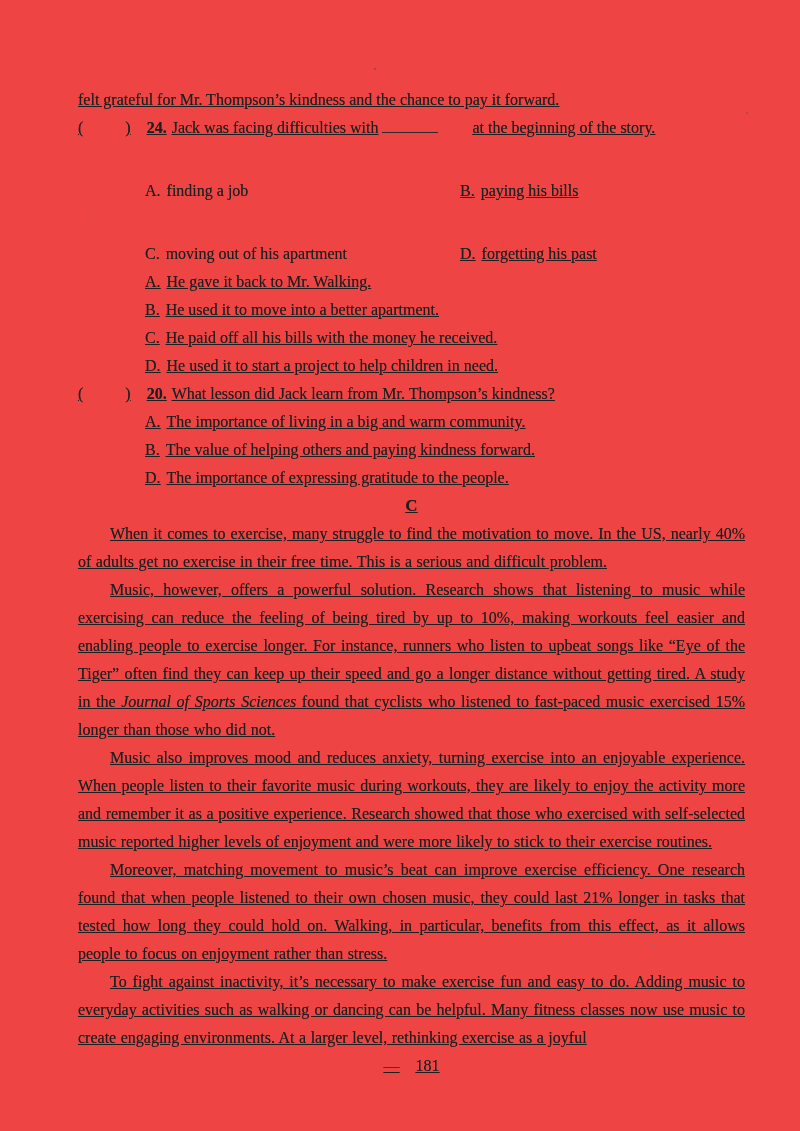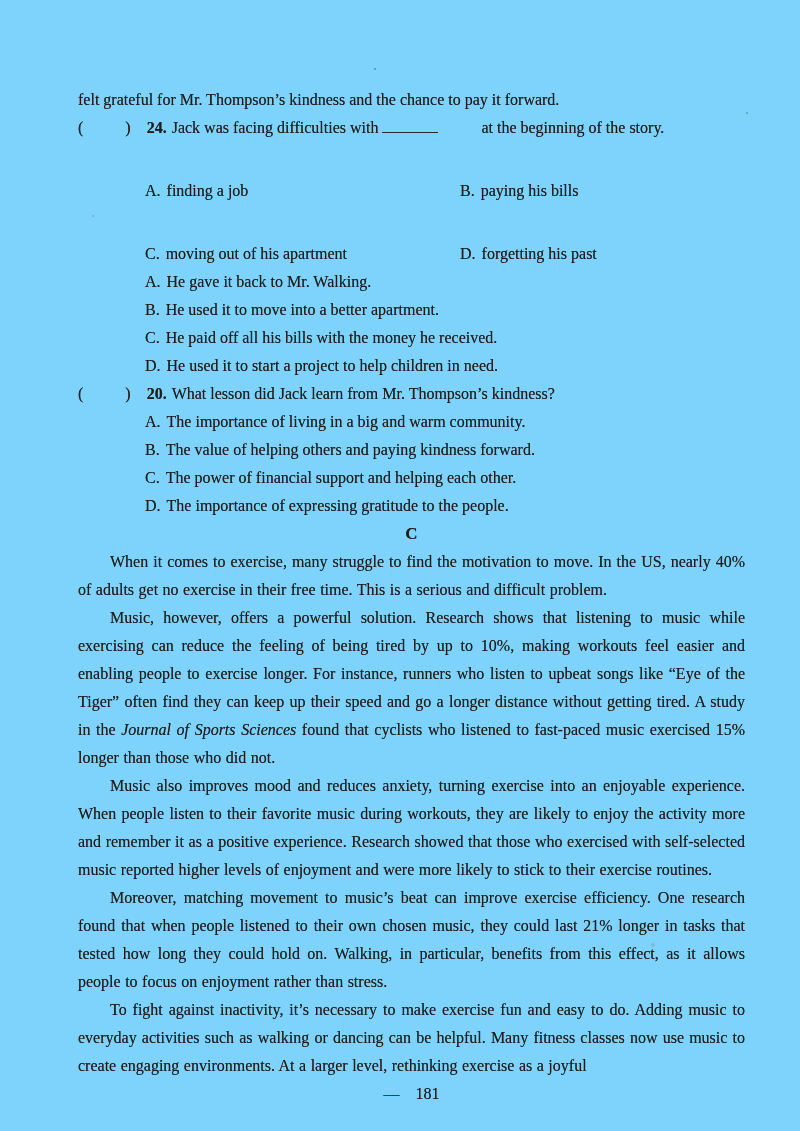--- a/index.html
+++ b/index.html
@@ -4,47 +4,48 @@
 <style>
   html, body {
     margin: 0;
     padding: 0;
     background: #ffffff;
   }
   .page {
     position: relative;
     width: 800px;
     height: 1131px;
-    background: #7dd3fc;
+    background: #ef4444;
     font-family: "Liberation Serif", "DejaVu Serif", serif;
     font-size: 16px;
     line-height: 28px;
     color: #1e1e1e;
     text-shadow: 0 0 0.45px rgba(50,50,50,0.75);
     box-sizing: border-box;
     padding: 86px 55px 0 78px;
     overflow: hidden;
+    text-decoration: underline;
   }
   p, div { margin: 0; padding: 0; }
 
   
   .lead { text-align: left; }
 
   
   .qline { white-space: nowrap; }
   .paren-gap { display: inline-block; width: 42px; }
   .qnum { font-weight: bold; margin: 0 5px 0 16px; }
   .blank {
     display: inline-block;
     width: 56px;
     height: 13px;
     border-bottom: 1.2px solid #2a2a2a;
     margin-left: 4px;
   }
-  .after-blank { margin-left: 43px; }
+  .after-blank { margin-left: 34px; }
   .optrow { padding-left: 67px; white-space: nowrap; }
   .opt-col { display: inline-block; width: 315px; margin-top: 35px; }
   .opt-label { margin-right: 6px; }
 
   
   .section-heading {
     text-align: center;
     font-weight: bold;
     font-size: 17px;
   }
@@ -98,21 +99,20 @@
     <div class="optrow"><span class="opt-label">A.</span><span>He gave it back to Mr. Walking.</span></div>
     <div class="optrow"><span class="opt-label">B.</span><span>He used it to move into a better apartment.</span></div>
     <div class="optrow"><span class="opt-label">C.</span><span>He paid off all his bills with the money he received.</span></div>
     <div class="optrow"><span class="opt-label">D.</span><span>He used it to start a project to help children in need.</span></div>
   </div>
 
   <div>
     <div class="qline"><span>(</span><span class="paren-gap"></span><span>)</span><span class="qnum">20.</span><span>What lesson did Jack learn from Mr. Thompson’s kindness?</span></div>
     <div class="optrow"><span class="opt-label">A.</span><span>The importance of living in a big and warm community.</span></div>
     <div class="optrow"><span class="opt-label">B.</span><span>The value of helping others and paying kindness forward.</span></div>
-    <div class="optrow"><span class="opt-label">C.</span><span>The power of financial support and helping each other.</span></div>
     <div class="optrow"><span class="opt-label">D.</span><span>The importance of expressing gratitude to the people.</span></div>
   </div>
 
   <div class="section-heading">C</div>
 
   <p class="para">When it comes to exercise, many struggle to find the motivation to move. In the US, nearly 40% of adults get no exercise in their free time. This is a serious and difficult problem.</p>
 
   <p class="para"><span>Music, however, offers a powerful solution. Research shows that listening to music while exercising can reduce the feeling of being tired by up to 10%, making workouts feel easier and enabling people to exercise longer. For instance, runners who listen to upbeat songs like “Eye of the Tiger” often find they can keep up their speed and go a longer distance without getting tired. A study in the </span><i>Journal of Sports Sciences</i><span> found that cyclists who listened to fast-paced music exercised 15% longer than those who did not.</span></p>
 
   <p class="para">Music also improves mood and reduces anxiety, turning exercise into an enjoyable experience. When people listen to their favorite music during workouts, they are likely to enjoy the activity more and remember it as a positive experience. Research showed that those who exercised with self-selected music reported higher levels of enjoyment and were more likely to stick to their exercise routines.</p>

